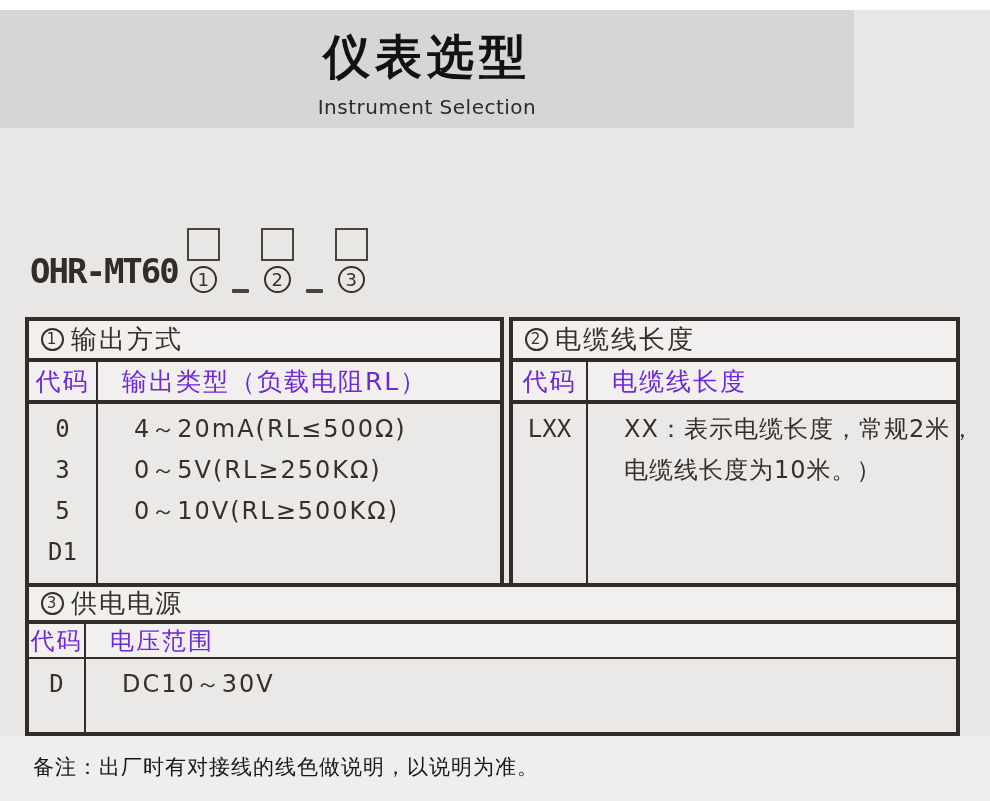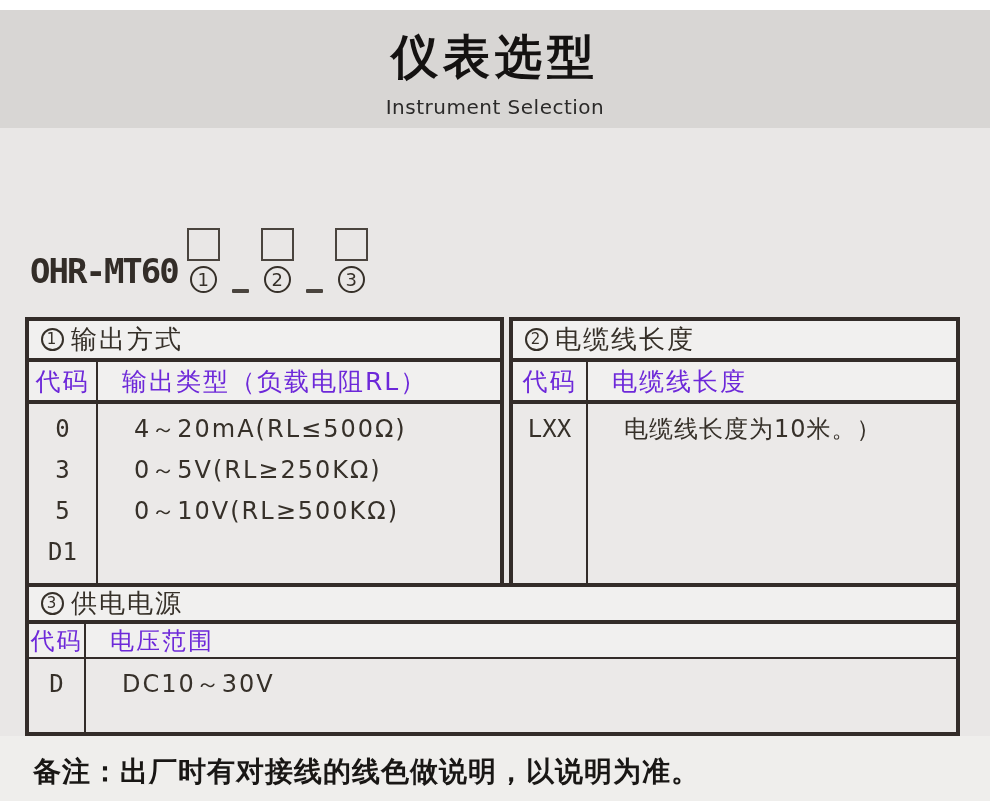--- a/index.html
+++ b/index.html
@@ -3,21 +3,21 @@
 <meta charset="utf-8">
 <style>
   html,body{margin:0;padding:0;}
   .page{
     position:relative; width:990px; height:801px; overflow:hidden;
     background:#e9e7e6;
     font-family:"DejaVu Sans", sans-serif;
     color:#363029;
   }
   .top-white{position:absolute;left:0;top:0;width:990px;height:10px;background:#ffffff;}
-  .band{position:absolute;left:0;top:10px;width:990px;height:118px;background:#d8d6d4;text-align:center;}
+  .band{position:absolute;left:0;top:10px;width:854px;height:118px;background:#d8d6d4;text-align:center;}
   .band .title{margin-top:20px;font-size:47px;font-weight:bold;color:#141211;letter-spacing:5px;line-height:1.15;}
   .band .subtitle{margin-top:11px;font-size:20px;color:#2b2a29;letter-spacing:0.5px;}
 
   
   .model-row{position:absolute;left:30px;top:222px;display:flex;align-items:flex-end;}
   .model-prefix{
     font-family:"DejaVu Sans Mono", monospace;font-weight:bold;font-size:34px;
     letter-spacing:-2px;color:#332d28;line-height:44px;white-space:nowrap;
   }
   .box-col{display:flex;flex-direction:column;align-items:center;margin:0 9px;}
@@ -61,21 +61,21 @@
   .col-code.stack,.col-desc.stack{flex-direction:column;align-items:stretch;justify-content:flex-start;padding-top:5px;}
   .col-code.stack{align-items:stretch;}
   .line{height:41px;line-height:41px;white-space:nowrap;}
   .col-code .line{text-align:center;}
   .body-text{font-size:24px;letter-spacing:2px;color:#363029;}
   .code-text{font-family:"DejaVu Sans Mono", monospace;font-size:24px;color:#363029;}
   .col-desc.stack .line{padding-left:12px;}
   .cable-line{font-size:24px;letter-spacing:1px;}
 
   .bottom-strip{position:absolute;left:0;top:736px;width:990px;height:65px;background:#efeeec;}
-  .note{position:absolute;left:33px;top:753px;font-size:28px;font-weight:bold;color:#191715;letter-spacing:1px;white-space:nowrap;}
+  .note{position:absolute;left:33px;top:753px;font-size:21px;font-weight:normal;color:#191715;letter-spacing:1px;white-space:nowrap;}
 </style>
 </head>
 <body>
 
 <div class="page">
 
   <div class="top-white"></div>
 
   <div class="band">
     <div class="title">仪表选型</div>
@@ -131,20 +131,21 @@
     </div>
     <div class="row-head">
       <div class="col-code">代码</div>
       <div class="col-desc">电缆线长度</div>
     </div>
     <div class="row-body">
       <div class="col-code stack">
         <div class="line code-text">LXX</div>
       </div>
       <div class="col-desc stack">
+        <div class="line cable-line">XX：表示电缆长度，常规2米，</div>
         <div class="line cable-line">电缆线长度为10米。）</div>
       </div>
     </div>
   </div>
 
   <div class="sub t-bottom">
     <div class="row-title">
       <span class="circ">3</span>
       <span>供电电源</span>
     </div>

